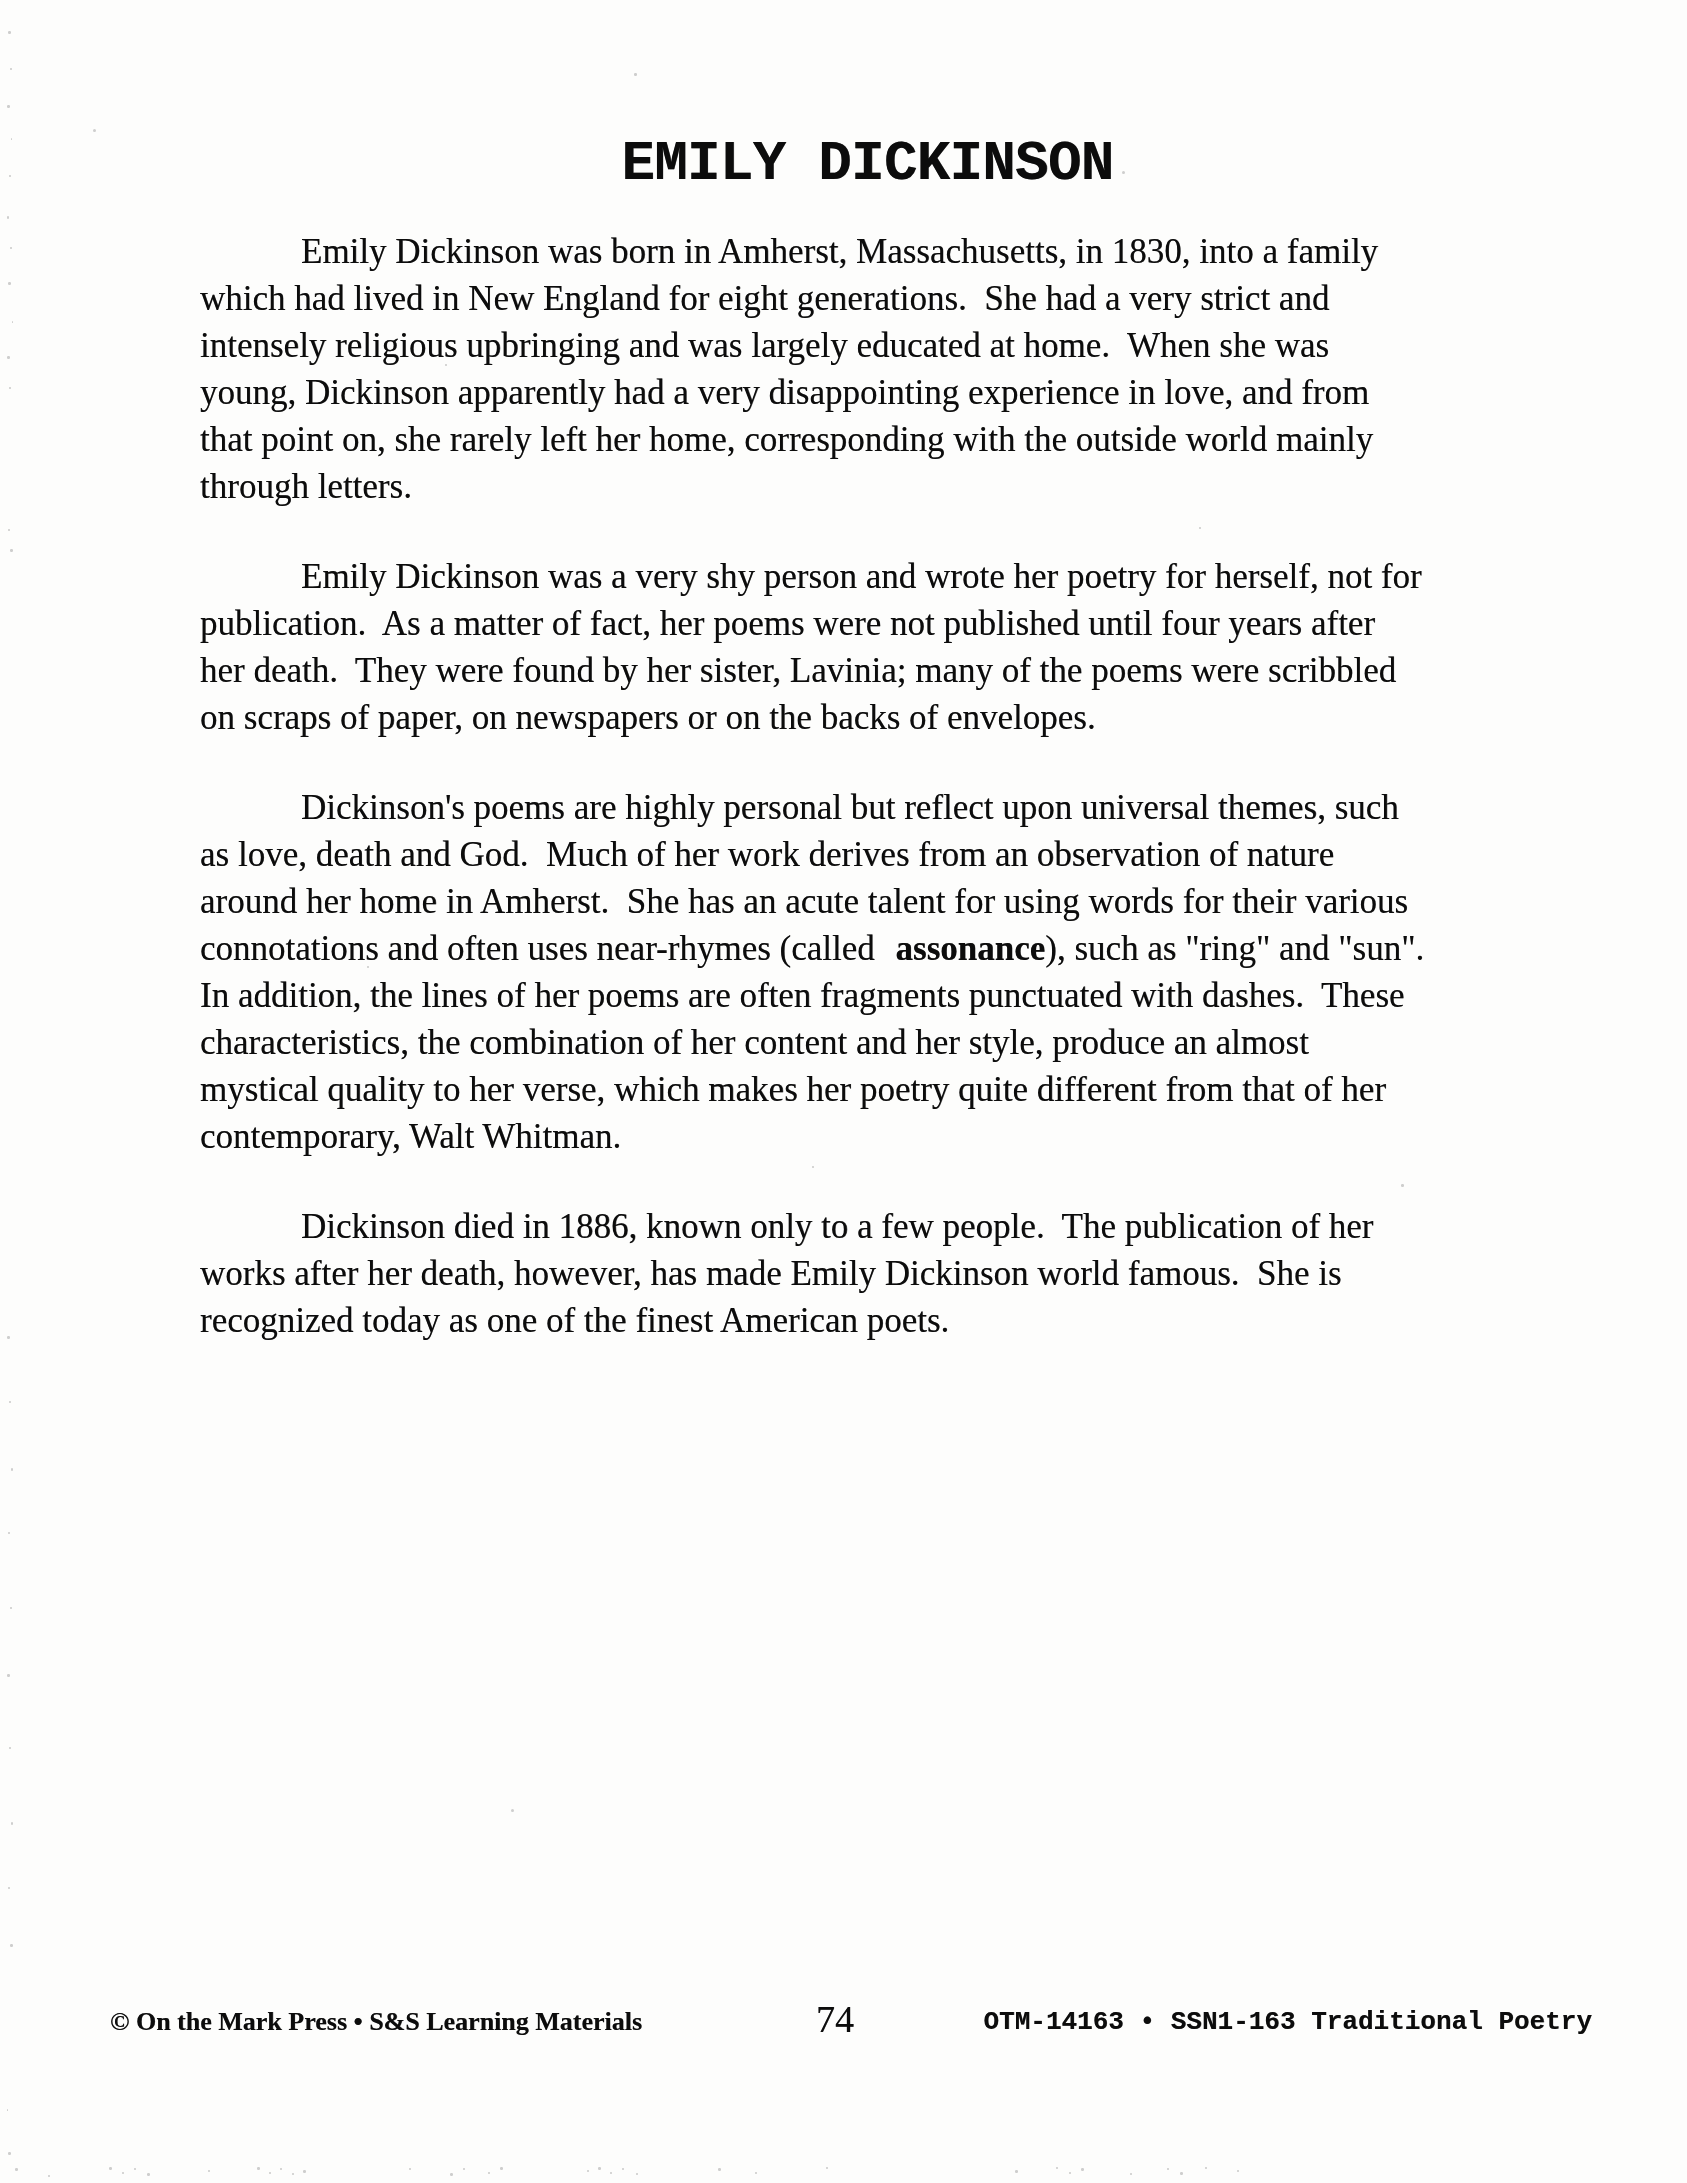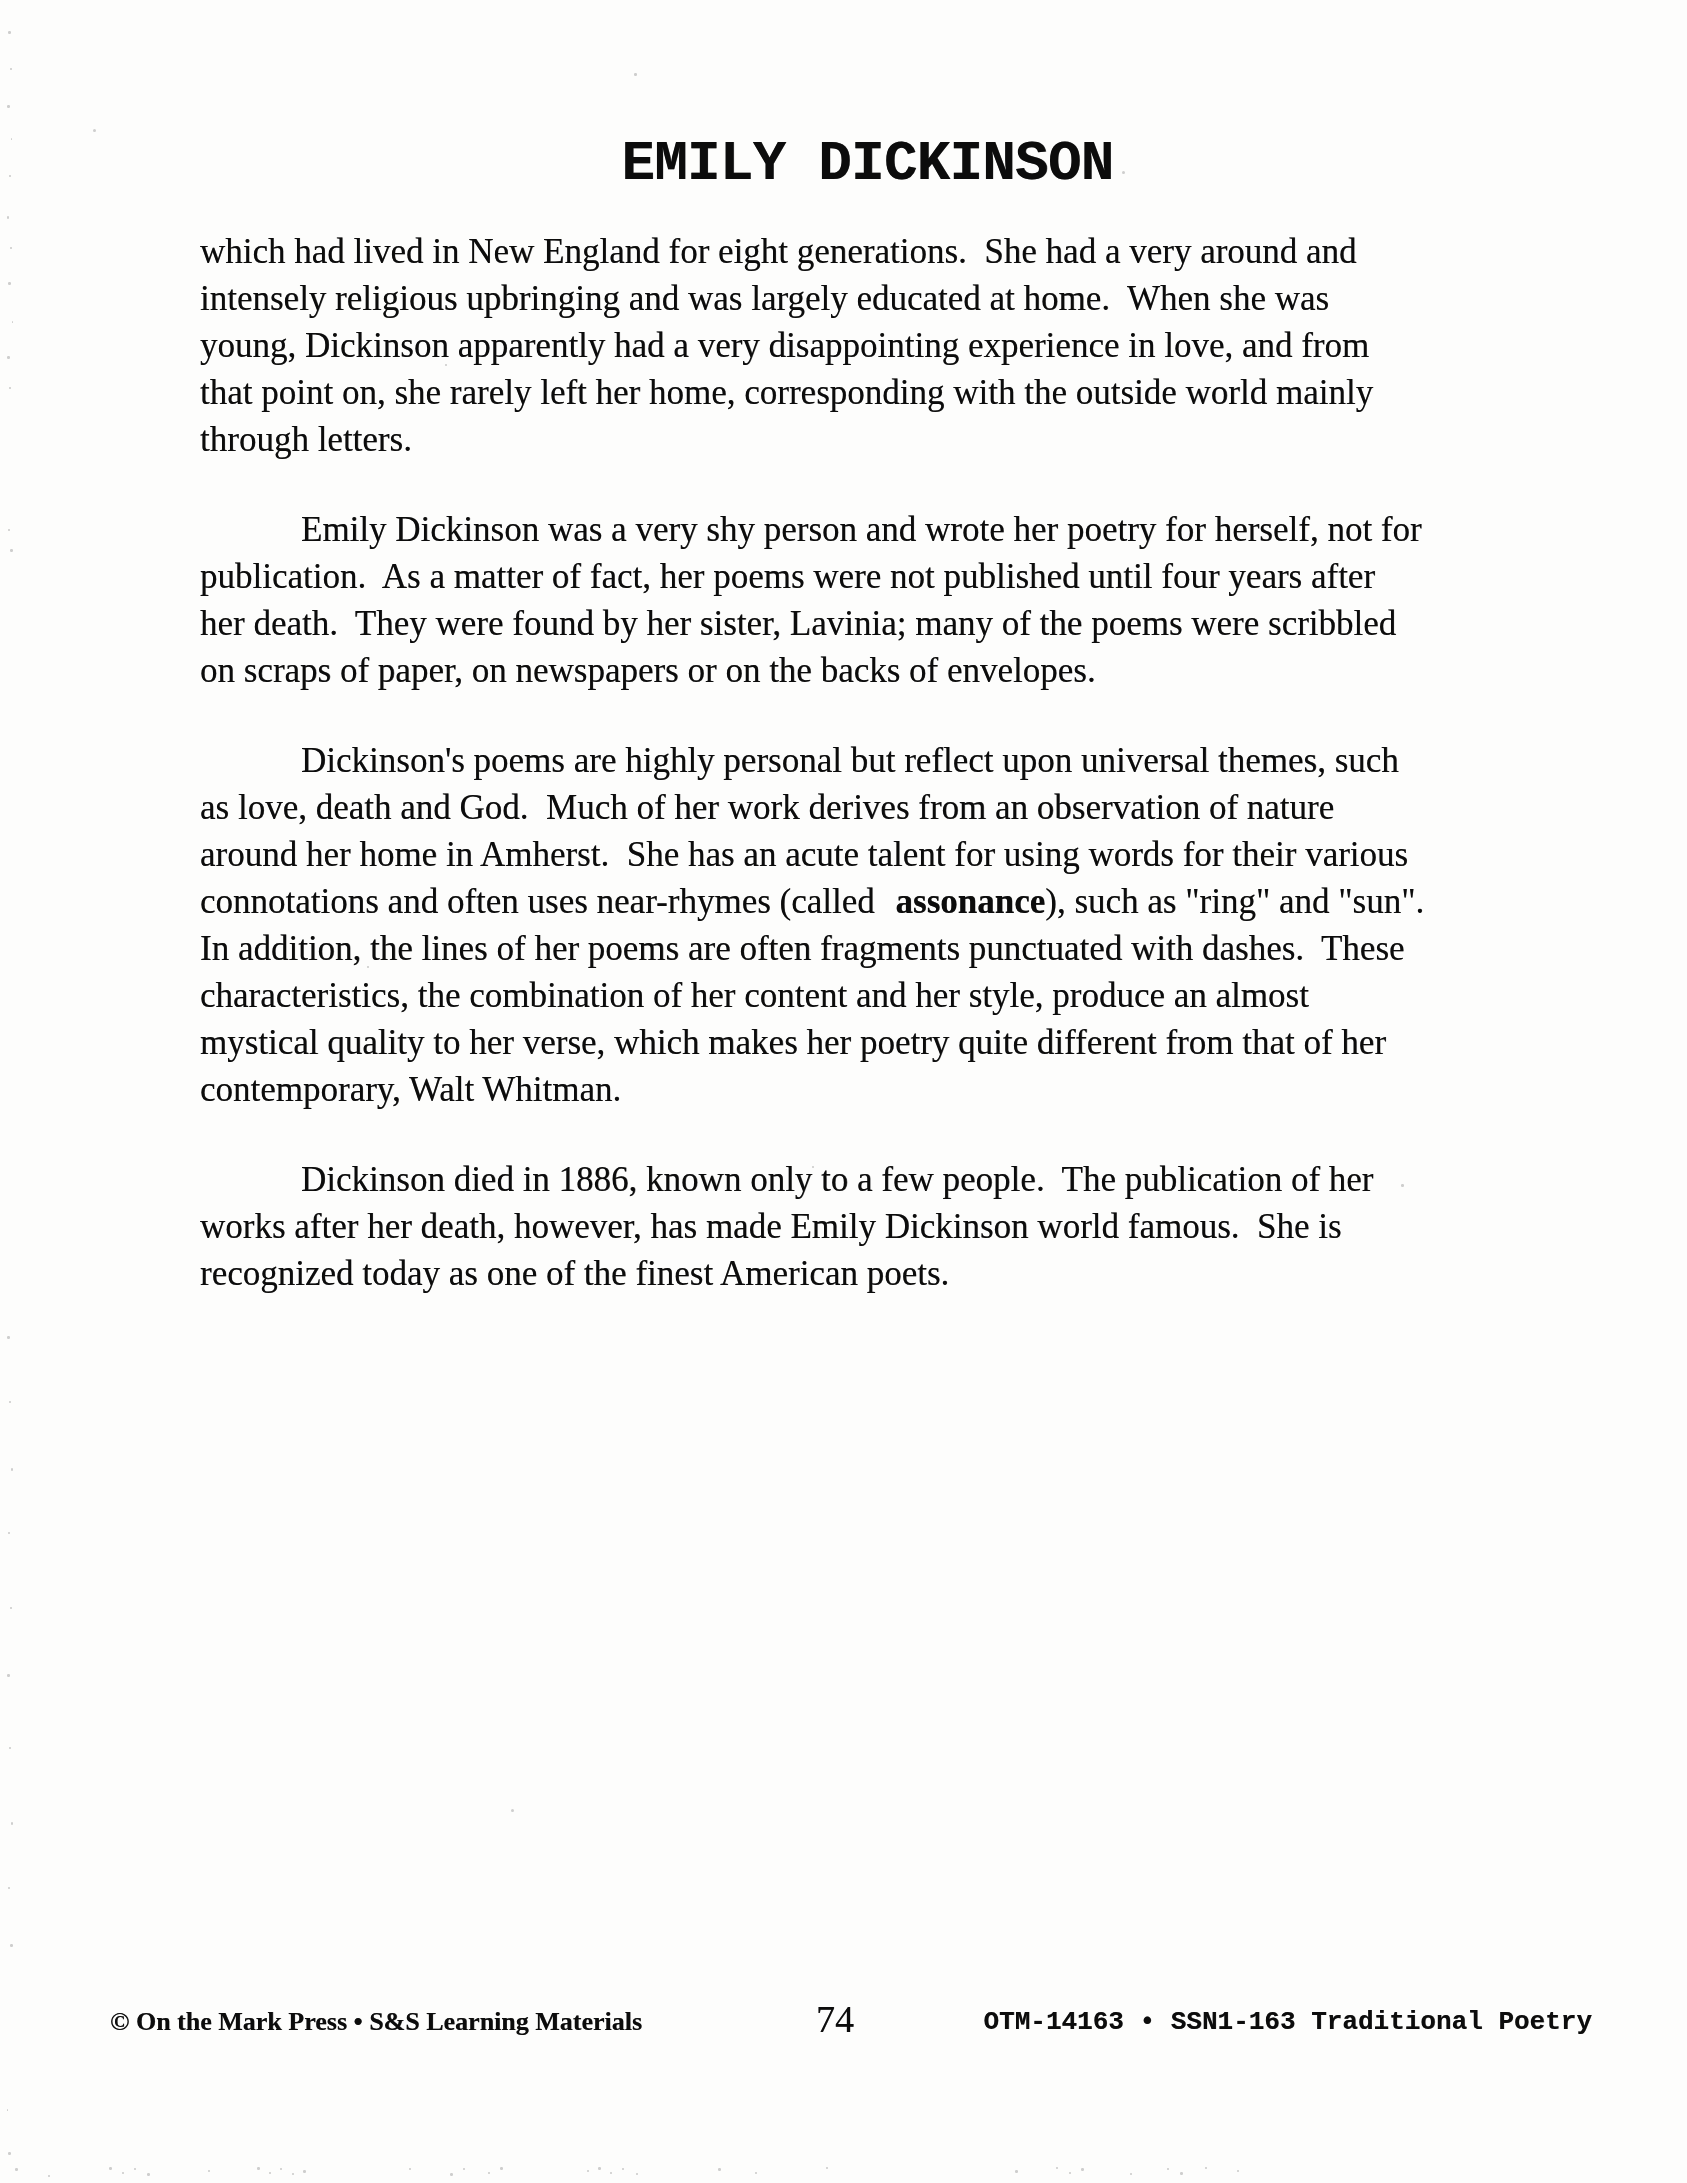--- a/index.html
+++ b/index.html
@@ -100,21 +100,22 @@
   }
 </style>
 </head>
 <body>
 
 <div class="page">
   <h1 class="title">EMILY DICKINSON</h1>
 
   <div class="body-text" id="paragraphs">
       <div class="paragraph">
-        <div class="line"><span class="">which had lived in New England for eight generations.  She had a very around and</span></div>
+        <div class="line first"><span class="">Emily Dickinson was born in Amherst, Massachusetts, in 1830, into a family</span></div>
+        <div class="line"><span class="">which had lived in New England for eight generations.  She had a very strict and</span></div>
         <div class="line"><span class="">intensely religious upbringing and was largely educated at home.  When she was</span></div>
         <div class="line"><span class="">young, Dickinson apparently had a very disappointing experience in love, and from</span></div>
         <div class="line"><span class="">that point on, she rarely left her home, corresponding with the outside world mainly</span></div>
         <div class="line"><span class="">through letters.</span></div>
       </div>
       <div class="paragraph">
         <div class="line first"><span class="">Emily Dickinson was a very shy person and wrote her poetry for herself, not for</span></div>
         <div class="line"><span class="">publication.  As a matter of fact, her poems were not published until four years after</span></div>
         <div class="line"><span class="">her death.  They were found by her sister, Lavinia; many of the poems were scribbled</span></div>
         <div class="line"><span class="">on scraps of paper, on newspapers or on the backs of envelopes.</span></div>

